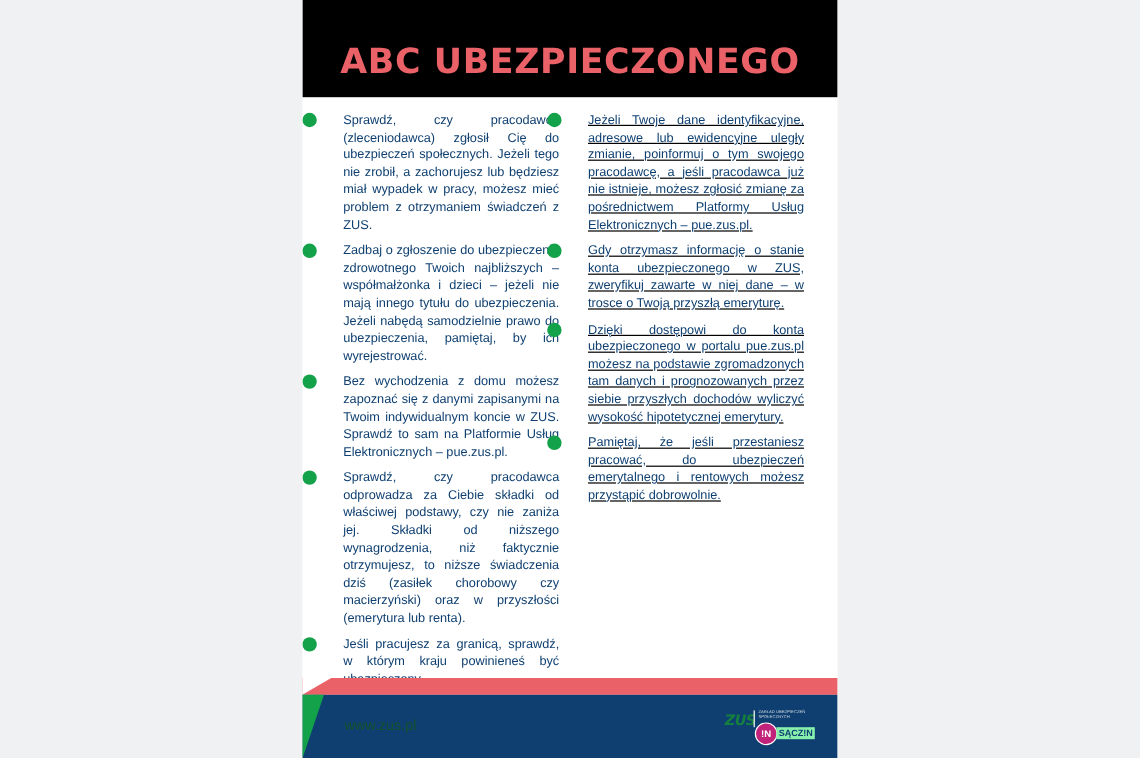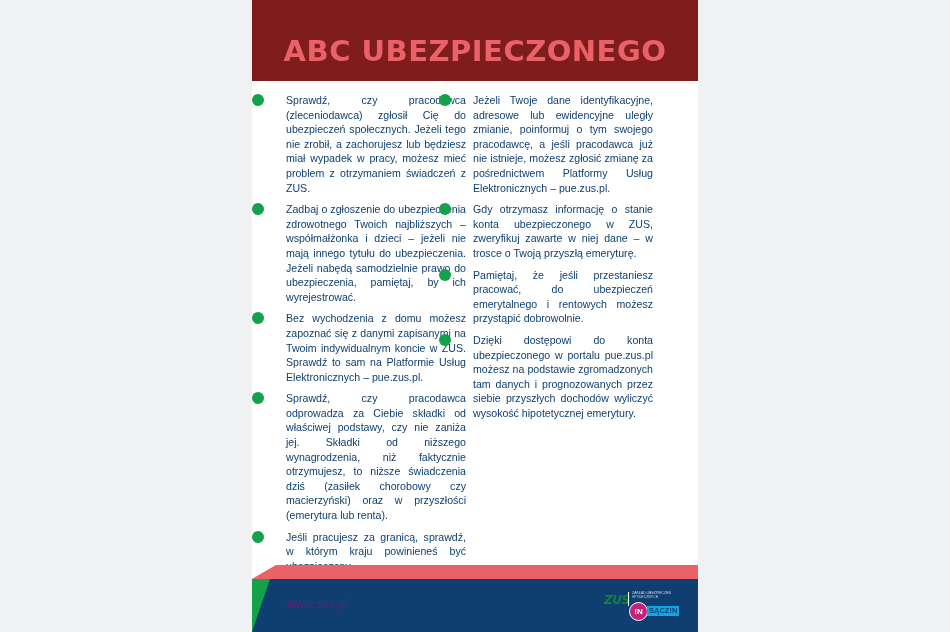--- a/index.html
+++ b/index.html
@@ -9,33 +9,33 @@
       font-family: "Liberation Sans", sans-serif;
       position: relative;
     }
     .page {
       position: absolute; left: 252px; top: 0;
       width: 446px; height: 632px;
       background: #ffffff; overflow: hidden;
     }
     .header {
       position: absolute; left: 0; top: 0; width: 446px; height: 81px;
-      background: #7f1d1d;
+      background: #000000;
     }
     .title {
       position: absolute; left: 0; top: 34px; width: 446px;
       text-align: center; color: #ea6167;
       font-family: "DejaVu Sans", sans-serif; font-weight: bold;
       font-size: 29px; letter-spacing: 0.5px;
     }
     .col {
       position: absolute; top: 93px; width: 180px;
     }
     .col.left { left: 34px; }
-    .col.right { left: 221px; }
+    .col.right { left: 238px; text-decoration: underline; }
     .item {
       position: relative; padding-left: 0;
       margin-bottom: 7px;
     }
     .dot {
       position: absolute; left: -34px; top: 1px;
       width: 12px; height: 12px; border-radius: 50%;
       background: #13a24a;
     }
     .col.right .dot { left: -34px; }
@@ -57,21 +57,21 @@
       border-left: 18px solid #13a24a;
       border-bottom: 53px solid transparent;
     }
     .footer-white-cut {
       position: absolute; left: 0; top: 565px; width: 0; height: 0;
       border-left: 24px solid #ffffff;
       border-bottom: 14px solid transparent;
     }
     .url {
       position: absolute; left: 35px; top: 597px;
-      color: #701a75; font-size: 12px;
+      color: #14532d; font-size: 12px;
       font-family: "Liberation Sans", sans-serif;
     }
     .logo {
       position: absolute; left: 352px; top: 590px; width: 84px; height: 34px;
     }
     .zus {
       position: absolute; left: 0; top: 3px;
       color: #15803d; font-weight: bold; font-style: italic;
       font-size: 12px; font-family: "DejaVu Sans", sans-serif;
       letter-spacing: -0.5px;
@@ -84,21 +84,21 @@
       color: #cfd8e3; font-size: 3.5px; line-height: 4.2px; width: 40px;
     }
     .in-circle {
       position: absolute; left: 25px; top: 12px; width: 17px; height: 17px;
       border-radius: 50%; background: #c2237a; border: 1px solid #ffffff;
       color: #ffffff; font-weight: bold; font-size: 8px; line-height: 17px;
       text-align: center;
     }
     .sacz {
       position: absolute; left: 43px; top: 16px; height: 10px; padding: 0 2px;
-      background: #0ea5e9; color: #0e3f70; font-weight: bold; font-size: 7.5px; line-height: 10px;
+      background: #86efac; color: #0e3f70; font-weight: bold; font-size: 7.5px; line-height: 10px;
     }
   </style>
 </head>
 <body>
 
 <div class="page">
   <div class="header">
     <div class="title">ABC UBEZPIECZONEGO</div>
   </div>
 
@@ -129,25 +129,25 @@
     <div class="item">
       <span class="dot"></span>
       <p class="text">Jeżeli Twoje dane identyfikacyjne, adresowe lub ewidencyjne uległy zmianie, poinformuj o tym swojego pracodawcę, a jeśli pracodawca już nie istnieje, możesz zgłosić zmianę za pośrednictwem Platformy Usług Elektronicznych – pue.zus.pl.</p>
     </div>
     <div class="item">
       <span class="dot"></span>
       <p class="text">Gdy otrzymasz informację o stanie konta ubezpieczonego w ZUS, zweryfikuj zawarte w niej dane – w trosce o Twoją przyszłą emeryturę.</p>
     </div>
     <div class="item">
       <span class="dot"></span>
-      <p class="text">Pamiętaj, że jeśli przestaniesz pracować, do ubezpieczeń emerytalnego i rentowych możesz przystąpić dobrowolnie.</p>
+      <p class="text">Dzięki dostępowi do konta ubezpieczonego w portalu pue.zus.pl możesz na podstawie zgromadzonych tam danych i prognozowanych przez siebie przyszłych dochodów wyliczyć wysokość hipotetycznej emerytury.</p>
     </div>
     <div class="item">
       <span class="dot"></span>
-      <p class="text">Dzięki dostępowi do konta ubezpieczonego w portalu pue.zus.pl możesz na podstawie zgromadzonych tam danych i prognozowanych przez siebie przyszłych dochodów wyliczyć wysokość hipotetycznej emerytury.</p>
+      <p class="text">Pamiętaj, że jeśli przestaniesz pracować, do ubezpieczeń emerytalnego i rentowych możesz przystąpić dobrowolnie.</p>
     </div>
   </div>
 
   <div class="footer-red"></div>
   <div class="footer-white-cut"></div>
   <div class="footer-blue"></div>
   <div class="footer-green"></div>
   <div class="url">www.zus.pl</div>
 
   <div class="logo">

